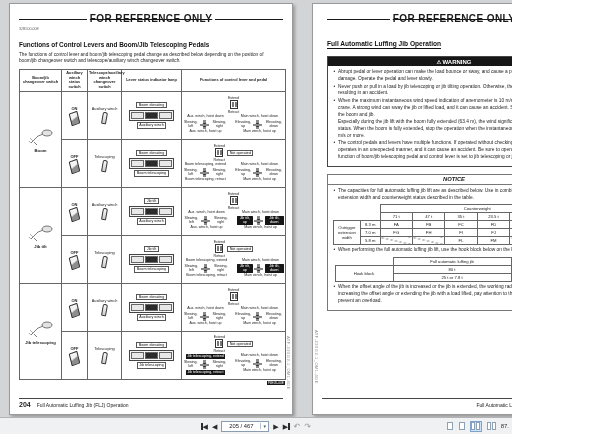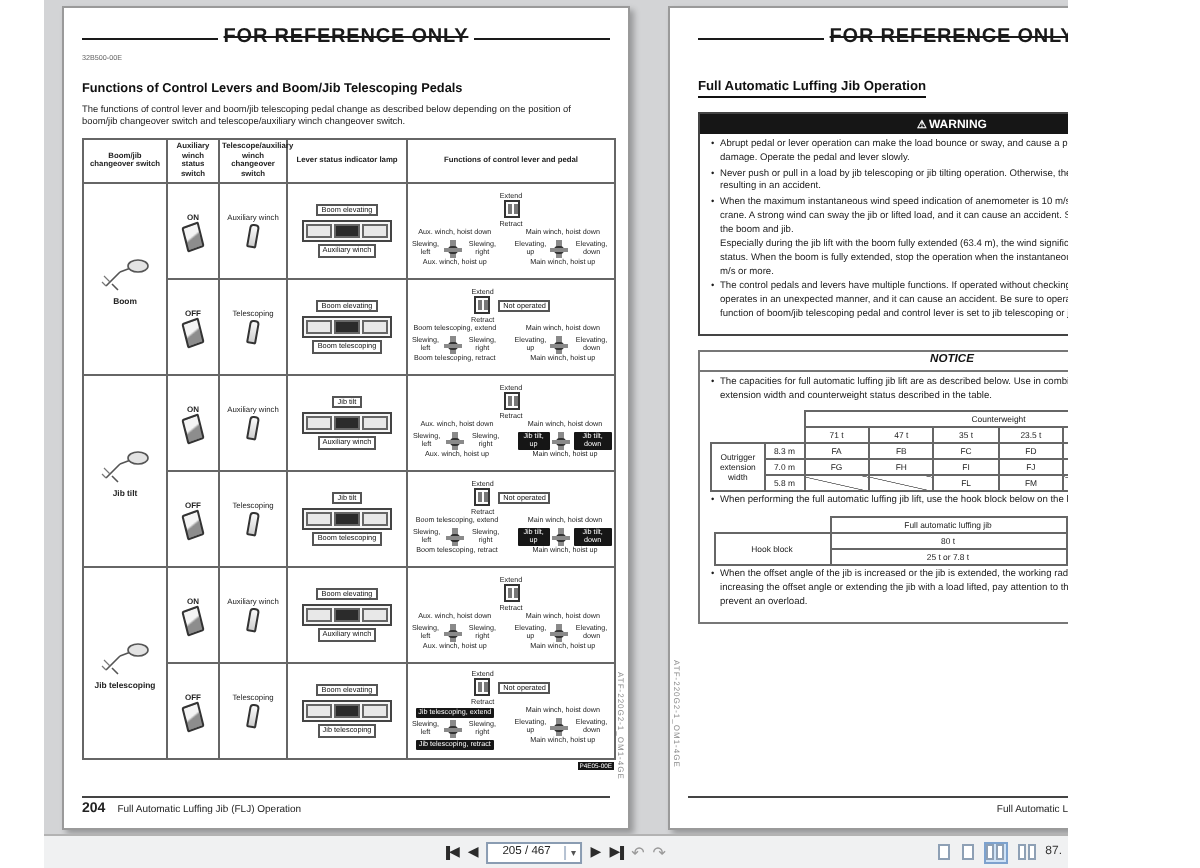--- a/index.html
+++ b/index.html
@@ -1,17 +1,17 @@
 <!DOCTYPE html>
 <html><head>
 <meta charset="utf-8">
 <style>
   * { box-sizing: border-box; margin: 0; padding: 0; }
   html,body { width:600px; height:434px; overflow:hidden; font-family:"Liberation Sans", sans-serif; }
-  .viewer { position:relative; width:512px; height:434px; background:#d3d4d6; overflow:hidden;margin-left:22px; }
+  .viewer { position:relative; width:512px; height:434px; background:#d3d4d6; overflow:hidden; }
 
   
   .page { position:absolute; top:3px; width:284px; height:412px; background:#fff;
           border:1px solid #9a9a9a; box-shadow:2px 2px 3px rgba(0,0,0,.28); }
   .page-left  { left:9px; }
   .page-right { left:312px; }
   .page-inner { position:relative; width:100%; height:100%; padding:7px 9px; overflow:hidden; }
 
   .ref-banner { position:relative; height:13px; margin-top:2px; }
   .ref-line { position:absolute; left:0; right:0; top:6px; border-top:1.6px solid #1a1a1a; }

